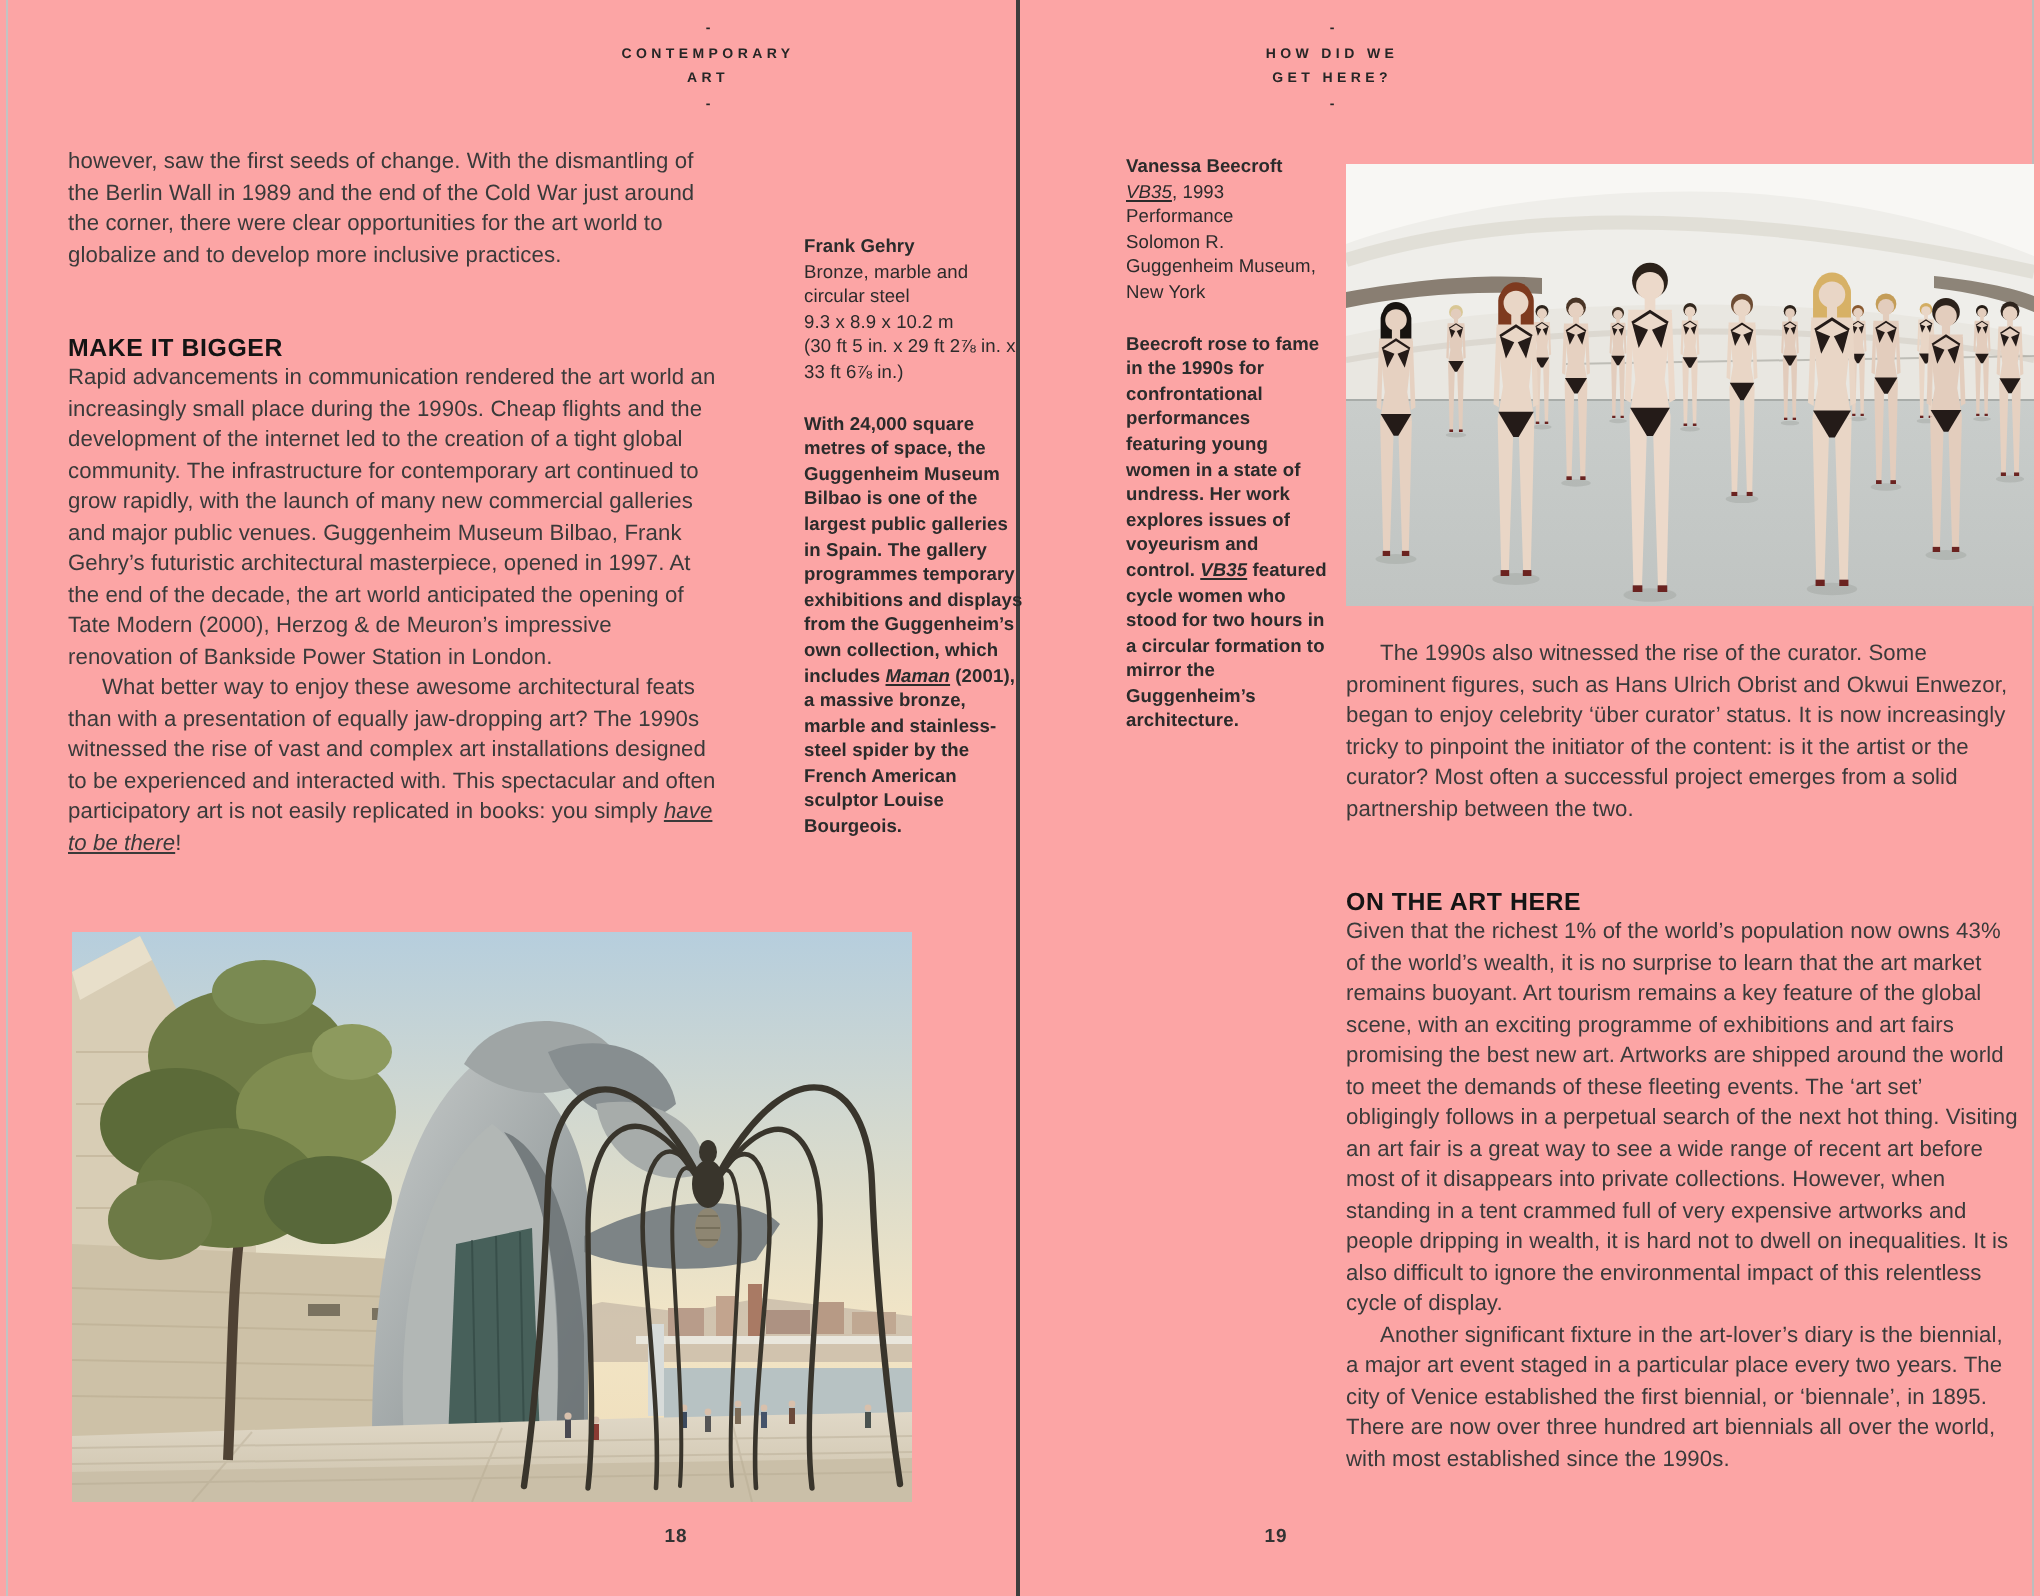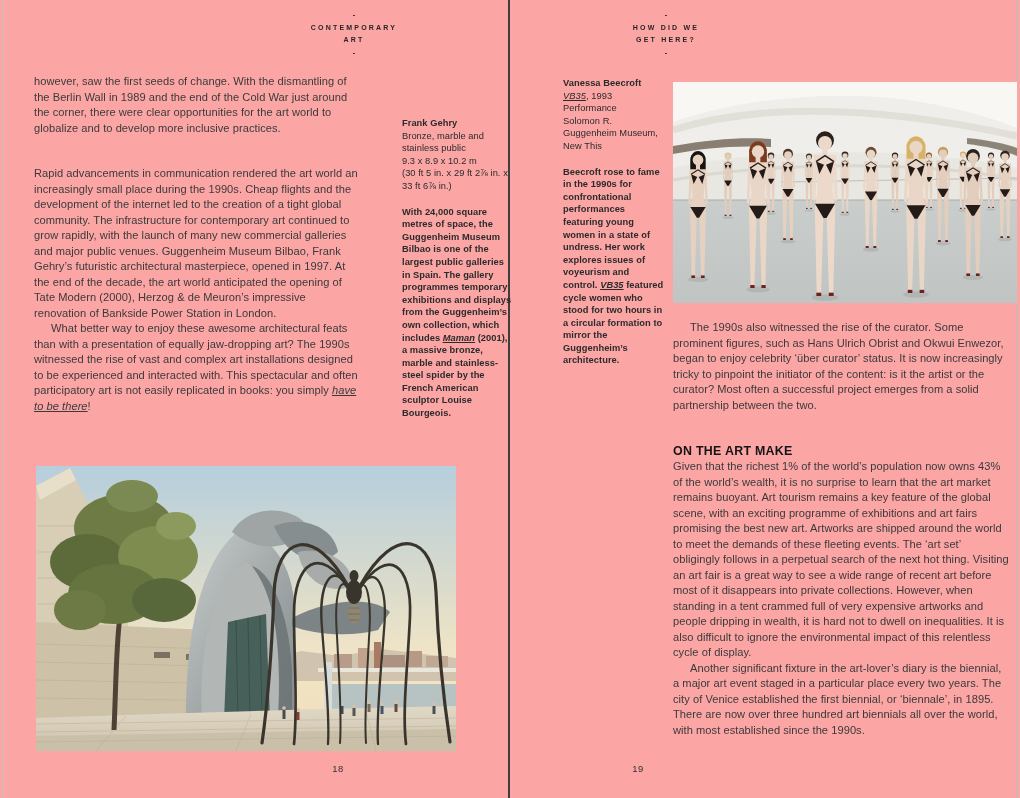--- a/index.html
+++ b/index.html
@@ -47,48 +47,49 @@
   .cap-note{font-weight:bold;margin-top:13px !important;}
 
   .run-i{font-style:italic;text-decoration:underline;}
 
   
   .photo{position:absolute;overflow:hidden;}
   .photo svg{display:block;}
 
   .page-number{
     position:absolute;width:26px;text-align:center;
-    font-size:9.5px;color:#333;font-weight:normal;letter-spacing:0.5px;
+    font-size:9.5px;color:#333;font-weight:bold;letter-spacing:0.5px;
   }
 </style>
 </head>
 <body>
 
 <div class="spread">
 
   <div class="page-edge edge-left"></div>
   <div class="page-edge edge-right"></div>
   <div class="spine"></div>
 
   <div class="running-head" style="left:254px;top:9px;">
     <div class="dash">-</div>
     <div>CONTEMPORARY</div>
     <div>ART</div>
     <div class="dash">-</div>
   </div>
 
   <div class="page-body" style="left:34px;top:74px;width:326px;">
     <p class="mb30"><span>however, saw the first seeds of change. With the dismantling of the Berlin Wall in 1989 and the end of the Cold War just around the corner, there were clear opportunities for the art world to globalize and to develop more inclusive practices.</span></p>
+    <p class="section-heading">MAKE IT BIGGER</p>
     <p><span>Rapid advancements in communication rendered the art world an increasingly small place during the 1990s. Cheap flights and the development of the internet led to the creation of a tight global community. The infrastructure for contemporary art continued to grow rapidly, with the launch of many new commercial galleries and major public venues. Guggenheim Museum Bilbao, Frank Gehry’s futuristic architectural masterpiece, opened in 1997. At the end of the decade, the art world anticipated the opening of Tate Modern (2000), Herzog &amp; de Meuron’s impressive renovation of Bankside Power Station in London.</span></p>
     <p class="indent"><span>What better way to enjoy these awesome architectural feats than with a presentation of equally jaw-dropping art? The 1990s witnessed the rise of vast and complex art installations designed to be experienced and interacted with. This spectacular and often participatory art is not easily replicated in books: you simply </span><span class="run-i">have to be there</span><span>!</span></p>
   </div>
 
   <div class="caption" style="left:362px;top:117px;width:112px;margin-left:40px;">
     <p class="cap-artist">Frank Gehry</p>
-    <p>Bronze, marble and stainless public</p>
+    <p>Bronze, marble and circular steel</p>
     <p>9.3 x 8.9 x 10.2 m</p>
     <p>(30 ft 5 in. x 29 ft 2⅞ in. x 33 ft 6⅞ in.)</p>
     <p class="cap-note"><span>With 24,000 square metres of space, the Guggenheim Museum Bilbao is one of the largest public galleries in Spain. The gallery programmes temporary exhibitions and displays from the Guggenheim’s own collection, which includes </span><span class="run-i">Maman</span><span> (2001), a massive bronze, marble and stainless-steel spider by the French American sculptor Louise Bourgeois.</span></p>
   </div>
 
   <div class="photo" style="left:36px;top:466px;width:420px;height:285px;">
     <svg width="420" height="285" viewBox="0 0 420 285" xmlns="http://www.w3.org/2000/svg">
       <defs>
         <linearGradient id="sky" x1="0" y1="0" x2="0" y2="1">
           <stop offset="0" stop-color="#b6cedd"></stop>
@@ -241,21 +242,21 @@
     <div class="dash">-</div>
     <div>HOW DID WE</div>
     <div>GET HERE?</div>
     <div class="dash">-</div>
   </div>
 
   <div class="caption" style="left:563px;top:77px;width:102px;">
     <p class="cap-artist">Vanessa Beecroft</p>
     <p><span class="run-i">VB35</span><span>, 1993</span></p>
     <p>Performance</p>
-    <p>Solomon R. Guggenheim Museum, New This</p>
+    <p>Solomon R. Guggenheim Museum, New York</p>
     <p class="cap-note"><span>Beecroft rose to fame in the 1990s for confrontational performances featuring young women in a state of undress. Her work explores issues of voyeurism and control. </span><span class="run-i">VB35</span><span> featured cycle women who stood for two hours in a circular formation to mirror the Guggenheim’s architecture.</span></p>
   </div>
 
   <div class="photo" style="left:673px;top:82px;width:344px;height:221px;">
     <svg id="vb35-svg" width="344" height="221" viewBox="0 0 344 221" xmlns="http://www.w3.org/2000/svg">
       <defs>
         <linearGradient id="floorG" x1="0" y1="0" x2="0" y2="1">
           <stop offset="0" stop-color="#c9cdcb"></stop>
           <stop offset="1" stop-color="#c0c4c2"></stop>
         </linearGradient>
@@ -564,20 +565,20 @@
             <path d="M292.32 122.96000000000001 L307.68 122.96000000000001 L301.152 133.84 L298.848 133.84 Z" fill="#241b18"></path>
             <rect x="293.344" y="191.44" width="3.7119999999999997" height="2.56" fill="#6b2320"></rect>
             <rect x="302.944" y="191.44" width="3.7119999999999997" height="2.56" fill="#6b2320"></rect>
           </g>
         </g>
     </svg>
   </div>
 
   <div class="page-body" style="left:673px;top:320px;width:336px;">
     <p class="indent mb30"><span>The 1990s also witnessed the rise of the curator. Some prominent figures, such as Hans Ulrich Obrist and Okwui Enwezor, began to enjoy celebrity ‘über curator’ status. It is now increasingly tricky to pinpoint the initiator of the content: is it the artist or the curator? Most often a successful project emerges from a solid partnership between the two.</span></p>
-    <p class="section-heading">ON THE ART MAKE</p>
+    <p class="section-heading">ON THE ART HERE</p>
     <p><span>Given that the richest 1% of the world’s population now owns 43% of the world’s wealth, it is no surprise to learn that the art market remains buoyant. Art tourism remains a key feature of the global scene, with an exciting programme of exhibitions and art fairs promising the best new art. Artworks are shipped around the world to meet the demands of these fleeting events. The ‘art set’ obligingly follows in a perpetual search of the next hot thing. Visiting an art fair is a great way to see a wide range of recent art before most of it disappears into private collections. However, when standing in a tent crammed full of very expensive artworks and people dripping in wealth, it is hard not to dwell on inequalities. It is also difficult to ignore the environmental impact of this relentless cycle of display.</span></p>
     <p class="indent"><span>Another significant fixture in the art-lover’s diary is the biennial, a major art event staged in a particular place every two years. The city of Venice established the first biennial, or ‘biennale’, in 1895. There are now over three hundred art biennials all over the world, with most established since the 1990s.</span></p>
   </div>
 
   <div class="page-number" style="left:625px;top:763px;">19</div>
 
 </div>
 
 </body></html>

